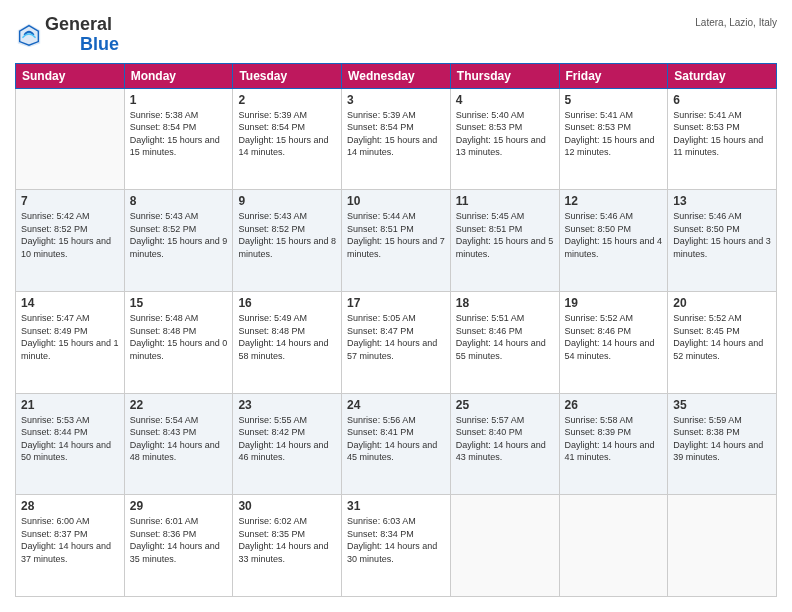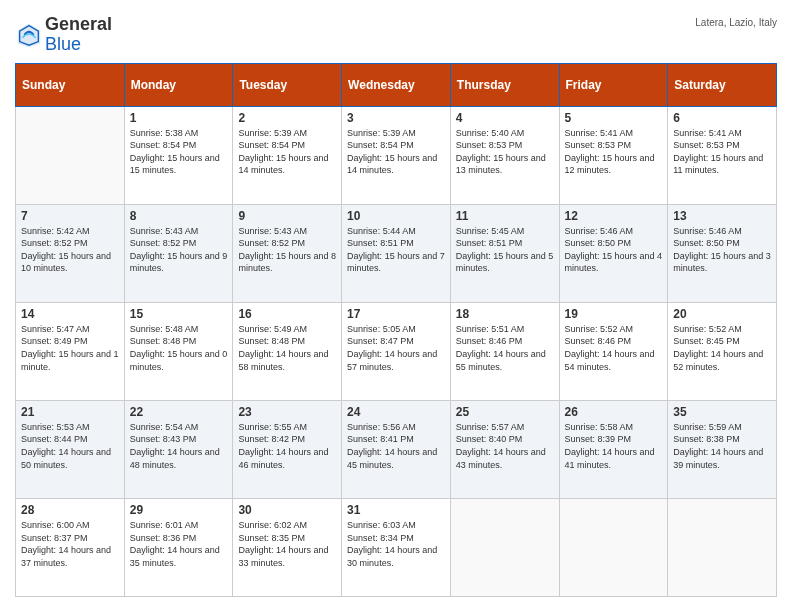--- a/index.html
+++ b/index.html
@@ -32,22 +32,23 @@
       flex-direction: column;
       line-height: 1.1;
     }
     .logo-general {
       font-size: 18px;
       font-weight: bold;
       color: #333;
     }
     .logo-blue {
       font-size: 18px;
-      font-weight: normal;
+      font-weight: bold;
       color: #1565c0;
+      margin-left: 35px;
     }
     .logo-icon {
       width: 28px;
       height: 28px;
       margin-right: 2px;
     }
     .title-block {
       text-align: right;
     }
     .title-month {
@@ -62,24 +63,24 @@
       margin-top: 2px;
     }
     .calendar {
       flex: 1;
       border: 1px solid #ccc;
       border-collapse: collapse;
       width: 100%;
       table-layout: fixed;
     }
     .calendar th {
-      background-color: #c2410c;
+      background-color: #be185d;
       color: white;
       text-align: left;
-      padding: 14px 6px;
+      padding: 5px 6px;
       font-size: 12px;
       font-weight: bold;
       border: 1px solid #1565c0;
     }
     .calendar td {
       border: 1px solid #ccc;
       vertical-align: top;
       padding: 4px 5px;
       font-size: 9.5px;
       color: #333;

